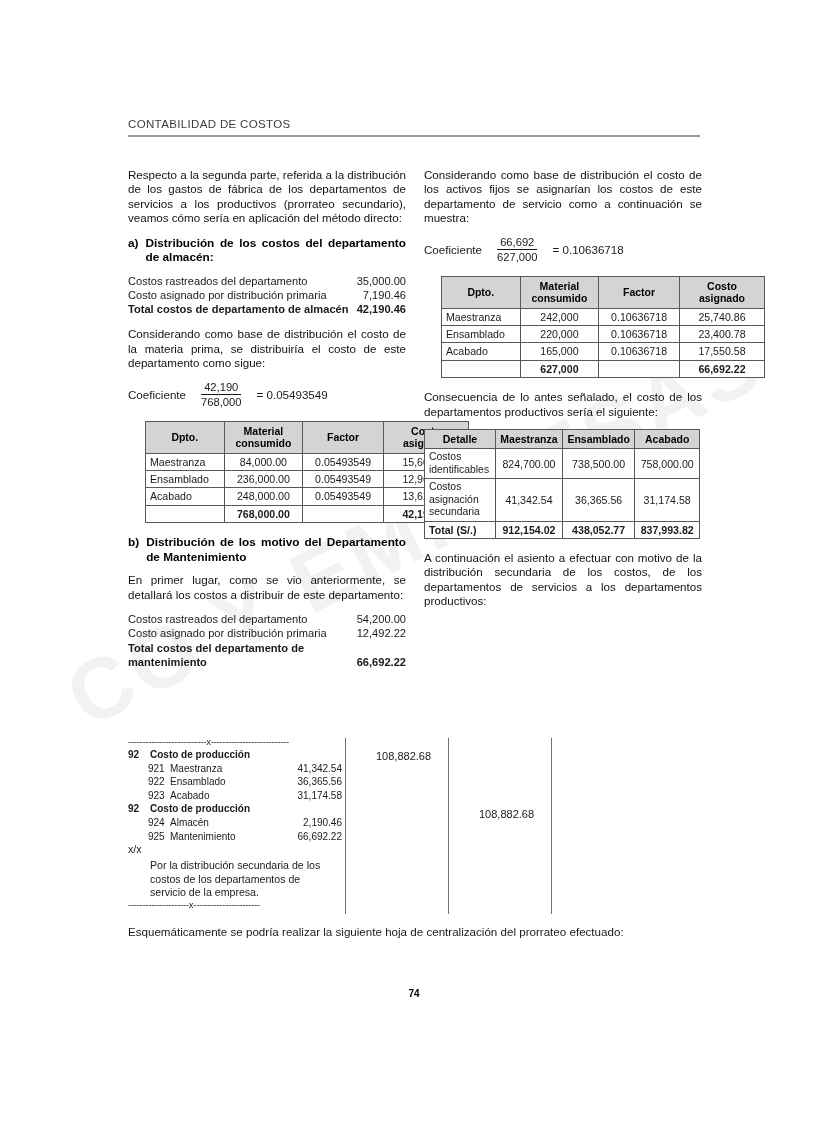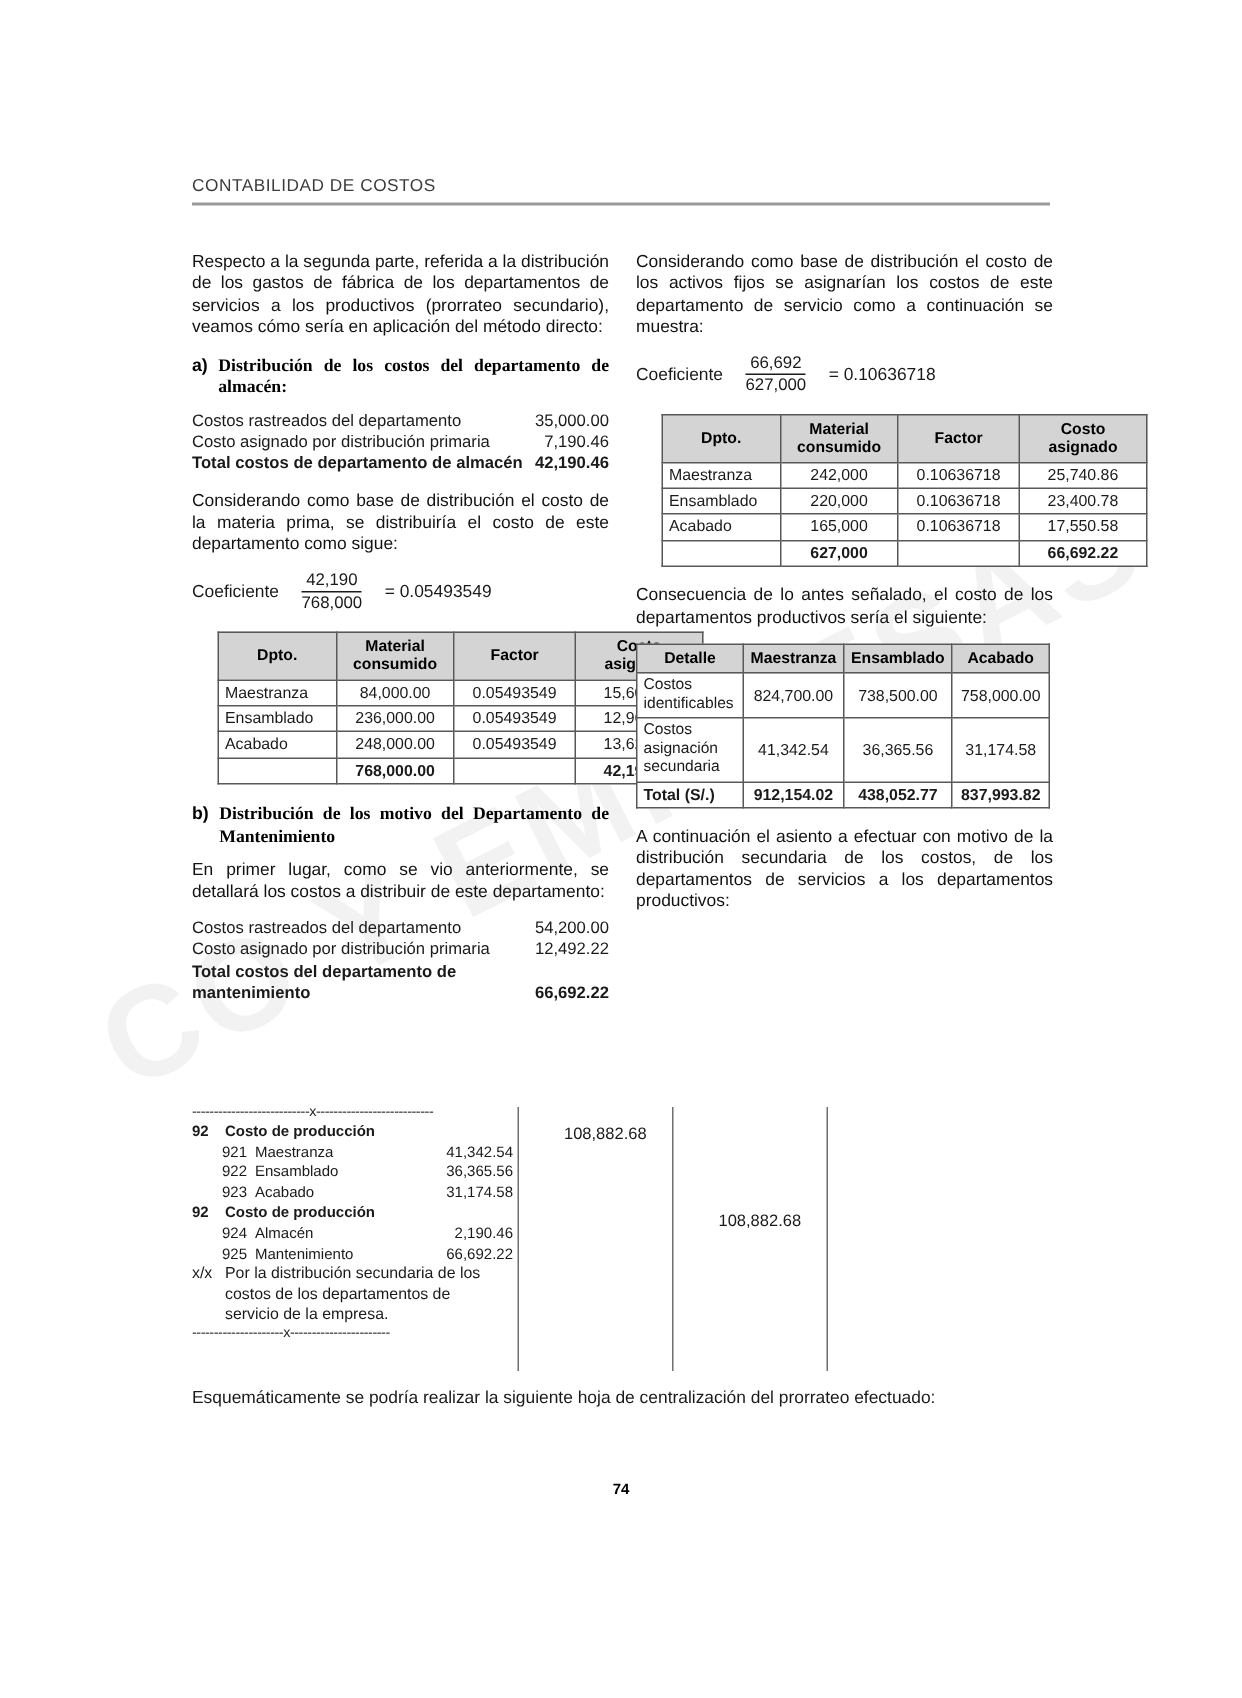--- a/index.html
+++ b/index.html
@@ -92,21 +92,21 @@
     margin: 0 0 9px 0;
     font-size: 11.8px;
     line-height: 14.6px;
     font-weight: bold;
     color: #000;
     text-align: justify;
     display: flex;
     gap: 7px;
   }
   h3.head-ab .marker { flex: 0 0 auto; }
-  h3.head-ab .htext  { flex: 1 1 auto; font-family: Liberation Serif, serif; }
+  h3.head-ab .htext  { flex: 1 1 auto; }
 
   
   .cost-list {
     margin: 0 0 11px 0;
     width: 100%;
   }
   .cost-row {
     display: flex;
     justify-content: space-between;
     align-items: baseline;
@@ -226,21 +226,21 @@
   .j-line .ind   { width: 20px; flex: 0 0 20px; }
   .j-line .name  { flex: 1 1 auto; }
   .j-line .name.b { font-weight: bold; }
   .j-line .val   { text-align: right; width: 62px; flex: 0 0 62px; font-variant-numeric: tabular-nums; }
   .j-note {
     display: flex;
     line-height: 13.4px;
     font-size: 10.6px;
   }
   .j-note .xx { width: 22px; flex: 0 0 22px; }
-  .j-note .ntxt { flex: 1 1 auto; }
+  .j-note .ntxt { flex: 1 1 auto; margin-top: 16px; }
   .j-note-cont { margin-left: 22px; line-height: 13.4px; font-size: 10.6px; }
 
   .j-amt {
     position: absolute;
     font-size: 11px;
     font-variant-numeric: tabular-nums;
     white-space: nowrap;
   }
   .j-amt-debit  { left: 248px; top: 14px;  }
   .j-amt-credit { left: 351px; top: 72px; }

